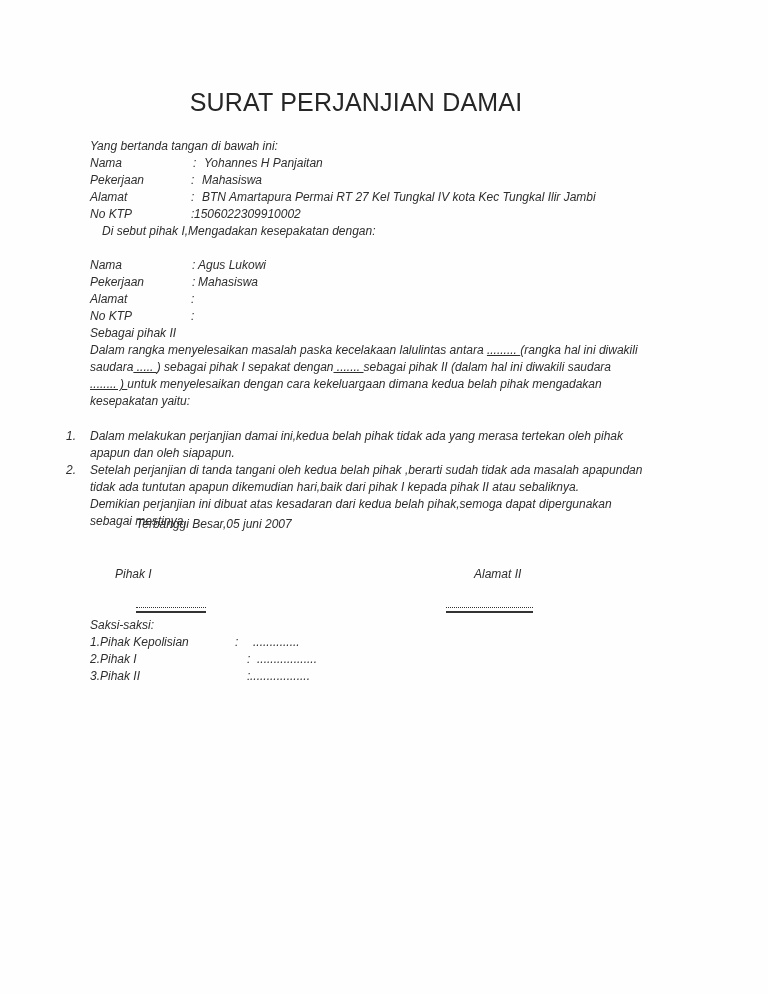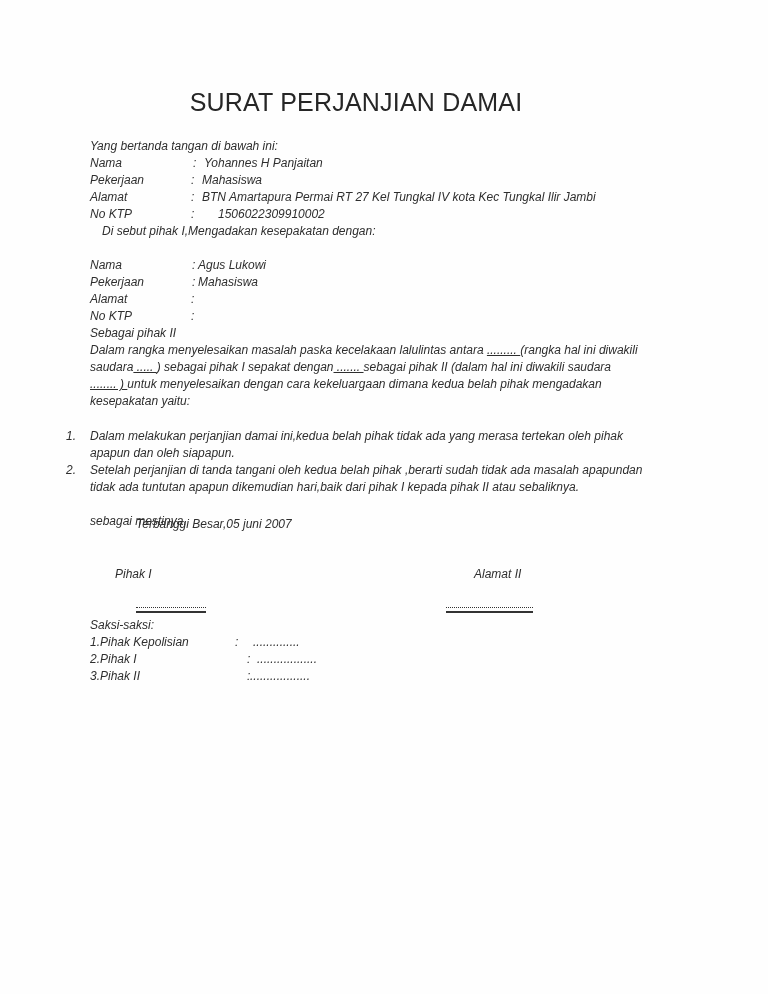--- a/index.html
+++ b/index.html
@@ -64,21 +64,21 @@
     <div class="line" style="left:90px; top:172px;">Pekerjaan</div>
     <div class="line" style="left:191px; top:172px;">:</div>
     <div class="line" style="left:202px; top:172px;">Mahasiswa</div>
 
     <div class="line" style="left:90px; top:189px;">Alamat</div>
     <div class="line" style="left:191px; top:189px;">:</div>
     <div class="line" style="left:202px; top:189px;">BTN Amartapura Permai RT 27 Kel Tungkal IV kota Kec Tungkal Ilir Jambi</div>
 
     <div class="line" style="left:90px; top:206px;">No KTP</div>
     <div class="line" style="left:191px; top:206px;">:</div>
-    <div class="line" style="left:218px; top:206px;text-align:center;">1506022309910002</div>
+    <div class="line" style="left:194px; top:206px;text-align:center;">1506022309910002</div>
 
     <div class="line" style="left:102px; top:223px;">Di sebut pihak I,Mengadakan kesepakatan dengan:</div>
   </div>
 
   <div>
     <div class="line" style="left:90px; top:257px;">Nama</div>
     <div class="line" style="left:192px; top:257px;">:</div>
     <div class="line" style="left:198px; top:257px;">Agus Lukowi</div>
 
     <div class="line" style="left:90px; top:274px;">Pekerjaan</div>
@@ -104,20 +104,21 @@
   <div>
     <div class="line" style="left:66px; top:428px;">1.</div>
     <div class="line" style="left:90px; top:428px;"> Dalam melakukan perjanjian damai ini,kedua belah pihak tidak ada yang merasa tertekan oleh pihak</div>
     <div class="line" style="left:90px; top:445px;">apapun dan oleh siapapun.</div>
 
     <div class="line" style="left:66px; top:462px;">2.</div>
     <div class="line" style="left:90px; top:462px;"> Setelah perjanjian di tanda tangani oleh kedua belah pihak ,berarti sudah tidak ada masalah apapundan</div>
     <div class="line" style="left:90px; top:479px;">tidak ada tuntutan apapun dikemudian hari,baik dari pihak I kepada pihak II atau sebaliknya.</div>
   </div>
 
+  <div class="line" style="left:90px; top:496px;">Demikian perjanjian ini dibuat atas kesadaran dari kedua belah pihak,semoga dapat dipergunakan</div>
   <div class="line" style="left:90px; top:513px;">sebagai mestinya.</div>
 
   <div class="line" style="left:136px; top:516px;">Terbanggi Besar,05 juni 2007</div>
   <div class="line" style="left:115px; top:566px;">Pihak I</div>
   <div class="line" style="left:474px; top:566px;">Alamat II</div>
 
   <div class="sig-line" style="left:136px; top:607px; width:70px;"></div>
   <div class="sig-line" style="left:446px; top:607px; width:87px;"></div>
 
   <div>

